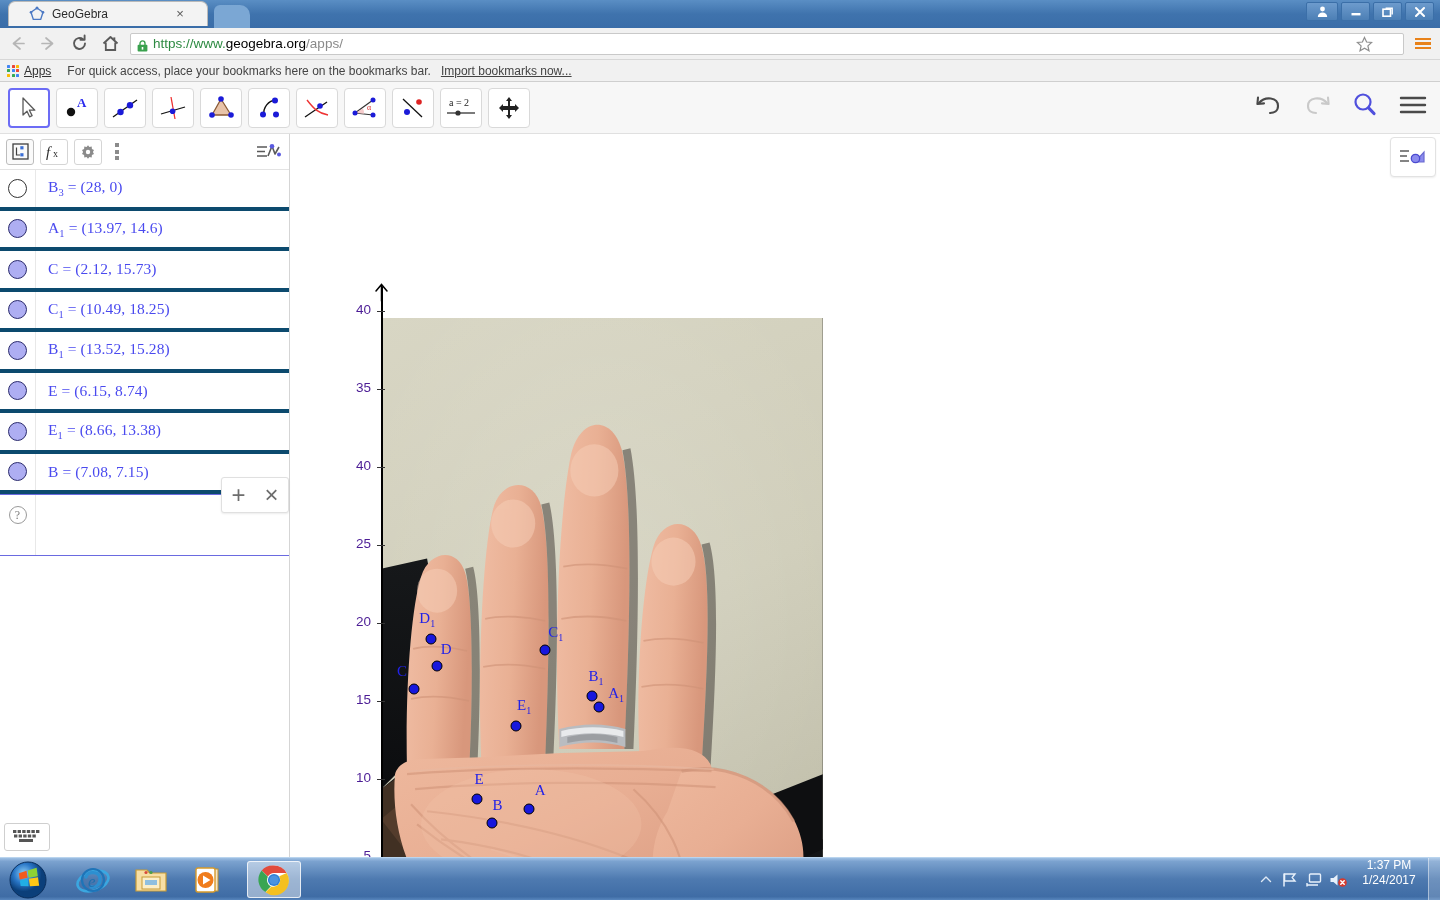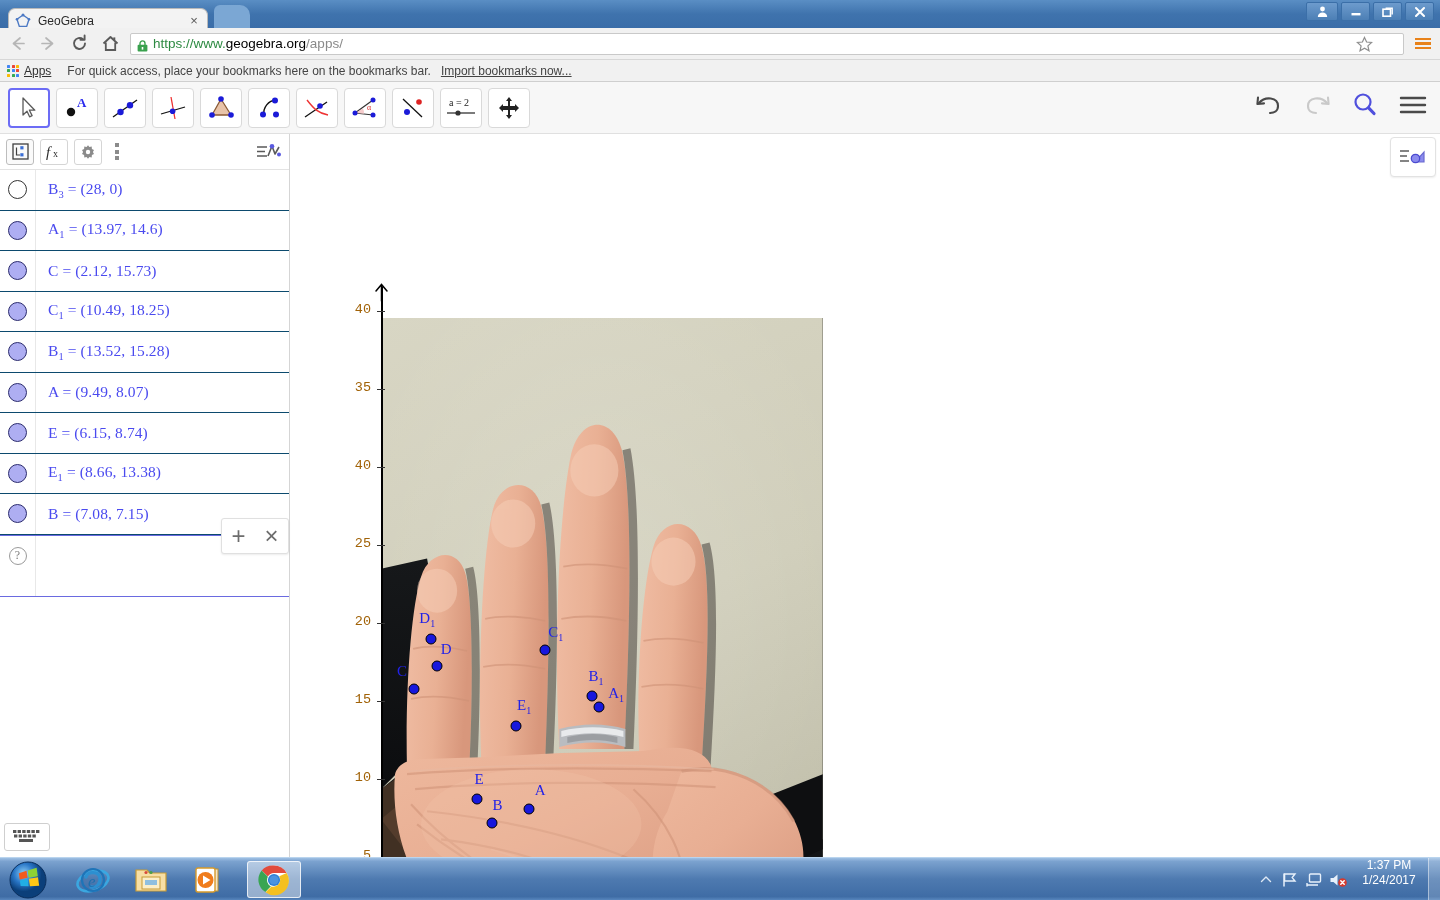--- a/index.html
+++ b/index.html
@@ -11,25 +11,25 @@
   }
   #app { position: relative; width: 1440px; height: 900px; }
 
   
   .chrome-titlebar {
     position: absolute; left: 0; top: 0; width: 1440px; height: 28px;
     background: linear-gradient(to bottom, #5a8ec4 0%, #3f73ad 50%, #3a6da8 100%);
   }
   .tab-strip { position: absolute; left: 0; top: 0; height: 28px; }
   .chrome-tab {
-    position: absolute; left: 8px; top: 8px; width: 200px; height: 25px;
+    position: absolute; left: 8px; top: 1px; width: 200px; height: 25px;
     background: #f3f3f3;
     border-radius: 7px 7px 0 0;
     border: 1px solid #b9b9b9; border-bottom: none;
-    display: flex; align-items: center; padding: 0 6px;
+    display: flex; align-items: center; padding: 0 20px;
   }
   .tab-favicon { width: 16px; height: 16px; flex: 0 0 16px; position: relative; }
   .tab-title {
     font-size: 12px; color: #2b2b2b; margin-left: 7px;
     white-space: nowrap; overflow: hidden; flex: 1;
   }
   .tab-close {
     width: 14px; height: 14px; flex: 0 0 14px; position: relative;
     color: #5a5a5a; font-size: 13px; line-height: 13px; text-align: center;
     font-family: "Liberation Sans", sans-serif;
@@ -133,21 +133,21 @@
   }
   .ah-btn.sel { border-color: #bdbdbd; background: #fafafa; }
   .ah-kebab { width: 18px; height: 26px; display: flex; flex-direction: column; align-items: center; justify-content: center; gap: 2.5px; }
   .ah-kebab i { display: block; width: 4px; height: 4px; background: #8b8b8b; }
   .ah-spacer { flex: 1; }
   .ah-graphicon { width: 30px; height: 26px; display:flex;align-items:center;justify-content:center; }
 
   .algebra-rows { position: relative; }
   .alg-row {
     height: 40.5px; display: flex; align-items: center;
-    border-bottom: 1px solid #0c4a6e; position: relative;
+    border-bottom: 4px solid #0c4a6e; position: relative;
   }
   .alg-marker-cell { width: 35px; display: flex; align-items: center; justify-content: center; }
   .marker {
     width: 19px; height: 19px; border-radius: 50%;
     border: 1.4px solid #2b2b6e; background: #aeaef2;
   }
   .marker.hollow { background: #fff; border-color: #333; }
   .alg-divider { width: 1px; height: 100%; background: #e8e8e8; }
   .alg-label {
     font-size: 15.5px; color: #4a4aef; padding-left: 12px;
@@ -196,22 +196,22 @@
   .gv-stylebar {
     position: absolute; right: 4px; top: 3px; width: 46px; height: 40px;
     background: #fff; border: 1px solid #e2e2e2; border-radius: 4px;
     display: flex; align-items: center; justify-content: center;
     box-shadow: 0 1px 2px rgba(0,0,0,.07); z-index: 20;
   }
 
   .axis-line { position: absolute; background: #000; }
   .tick { position: absolute; background: #333; }
   .tick-label {
-    position: absolute; font-size: 13.5px; color: #a16207;
-    font-family: Liberation Mono, monospace; white-space: nowrap;
+    position: absolute; font-size: 13.5px; color: #4c1d95;
+    font-family: Liberation Sans, sans-serif; white-space: nowrap;
   }
 
   .hand-image {
     position: absolute;
     background: #000;
     overflow: hidden;
   }
 
   .gpoint {
     position: absolute; width: 11px; height: 11px; border-radius: 50%;
@@ -566,27 +566,20 @@
                 <div class="marker"></div>
               </div>
               <div class="alg-divider"></div>
               <div class="alg-label">B<sub>1</sub> = (13.52, 15.28)</div>
             </div>
             <div class="alg-row">
               <div class="alg-marker-cell">
                 <div class="marker"></div>
               </div>
               <div class="alg-divider"></div>
-              <div class="alg-label">A = (9.49, 8.07)</div>
-            </div>
-            <div class="alg-row">
-              <div class="alg-marker-cell">
-                <div class="marker"></div>
-              </div>
-              <div class="alg-divider"></div>
               <div class="alg-label">E = (6.15, 8.74)</div>
             </div>
             <div class="alg-row">
               <div class="alg-marker-cell">
                 <div class="marker"></div>
               </div>
               <div class="alg-divider"></div>
               <div class="alg-label">E<sub>1</sub> = (8.66, 13.38)</div>
             </div>
             <div class="alg-row">

